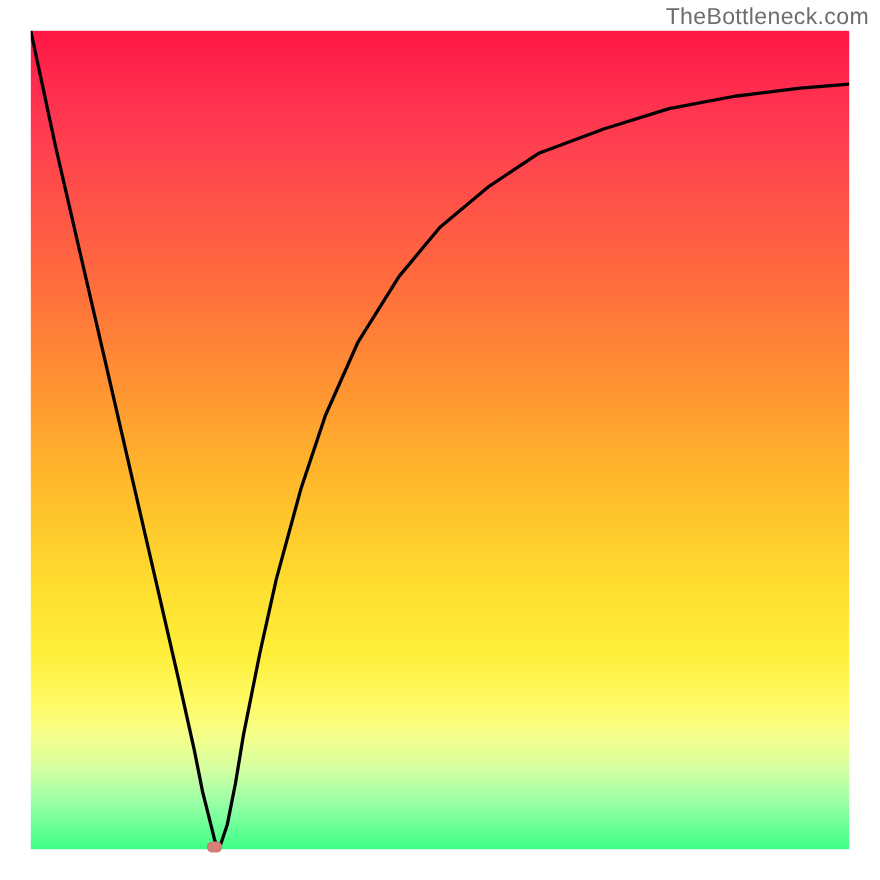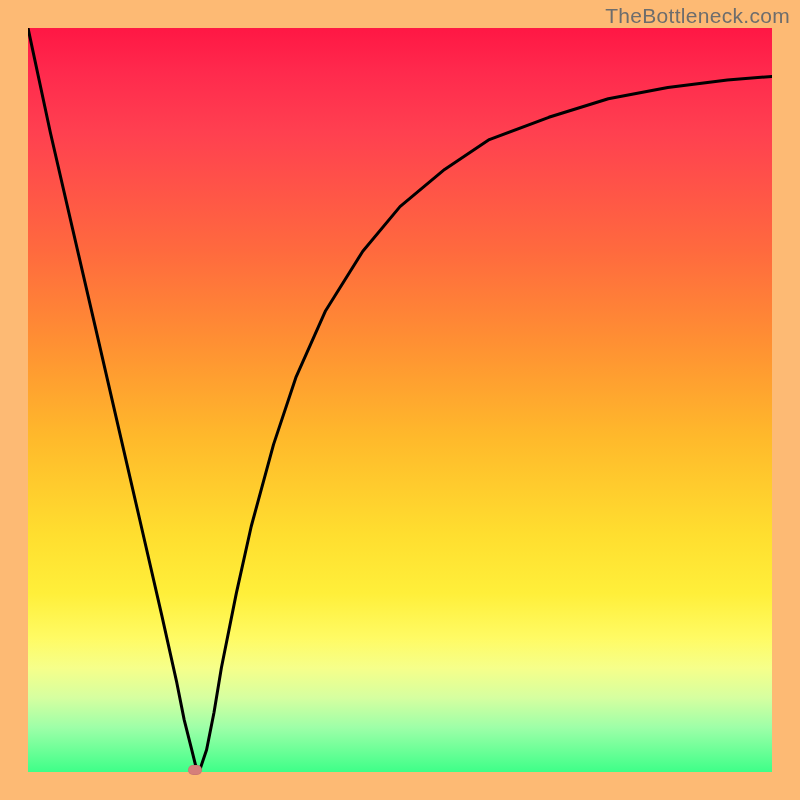--- a/index.html
+++ b/index.html
@@ -8,21 +8,21 @@
     width: 800px;
     height: 800px;
     overflow: hidden;
     background: #000;
     font-family: Arial, Helvetica, sans-serif;
   }
   .frame {
     position: relative;
     width: 800px;
     height: 800px;
-    background: #fdba74;
+    background: #ffffff;
   }
   .plot-area {
     position: absolute;
     left: 28px;
     top: 28px;
     width: 744px;
     height: 744px;
     
     background: linear-gradient(
       to bottom,

